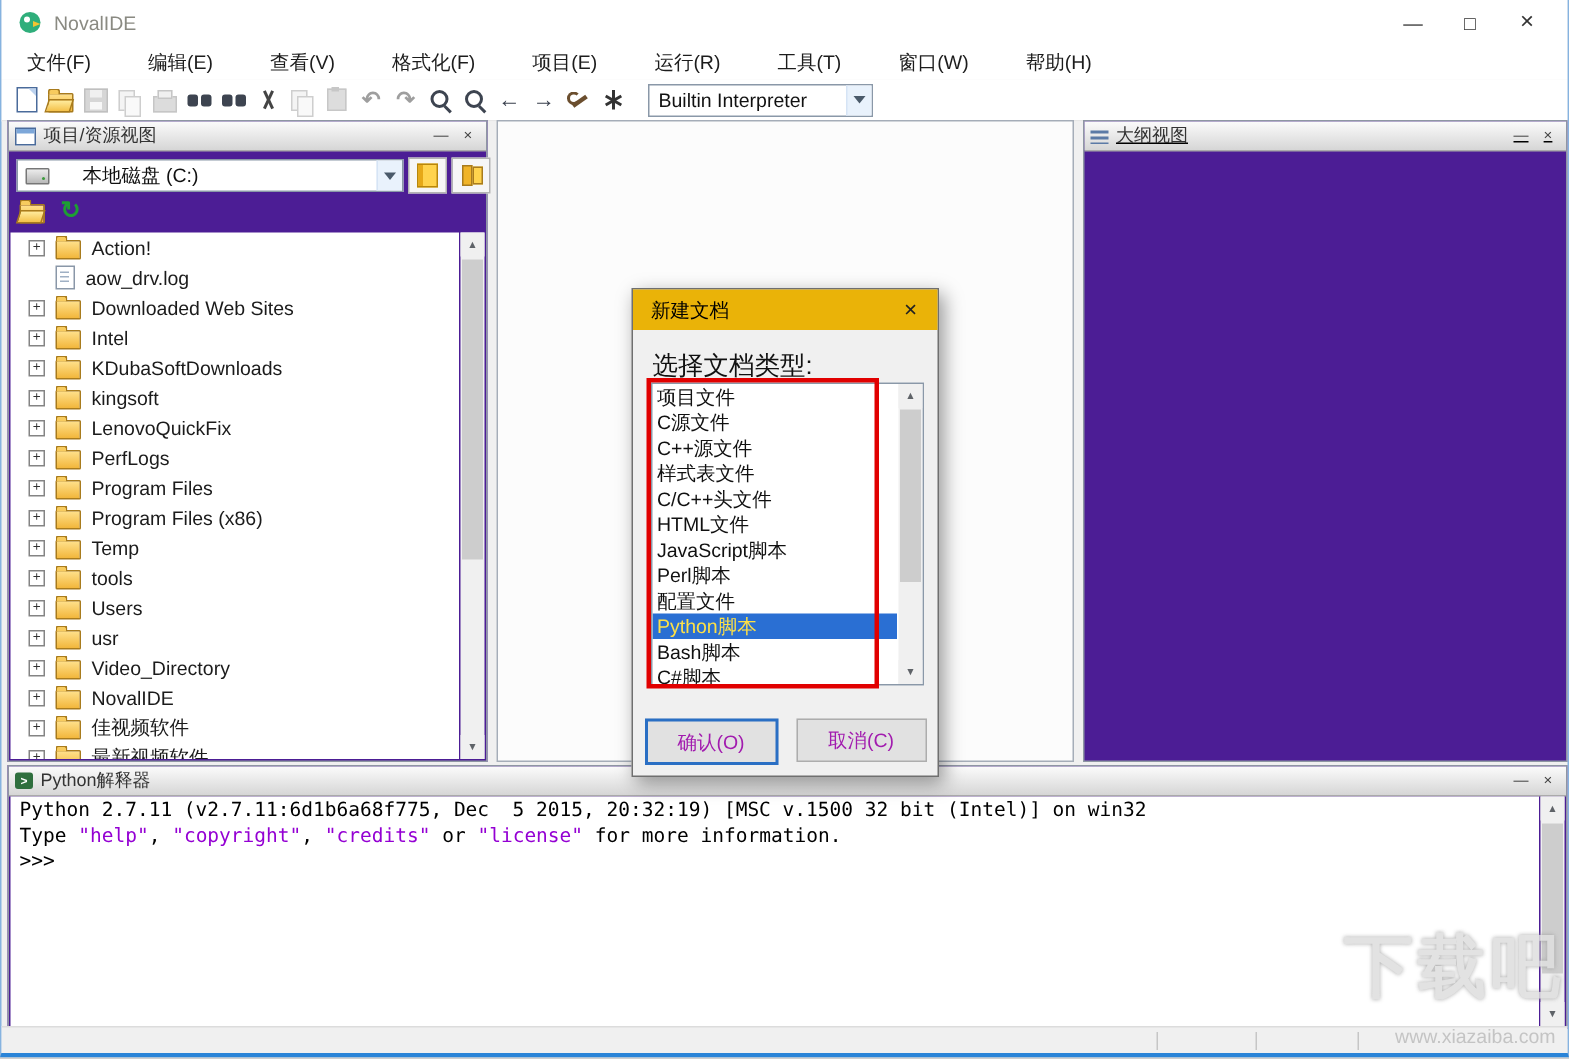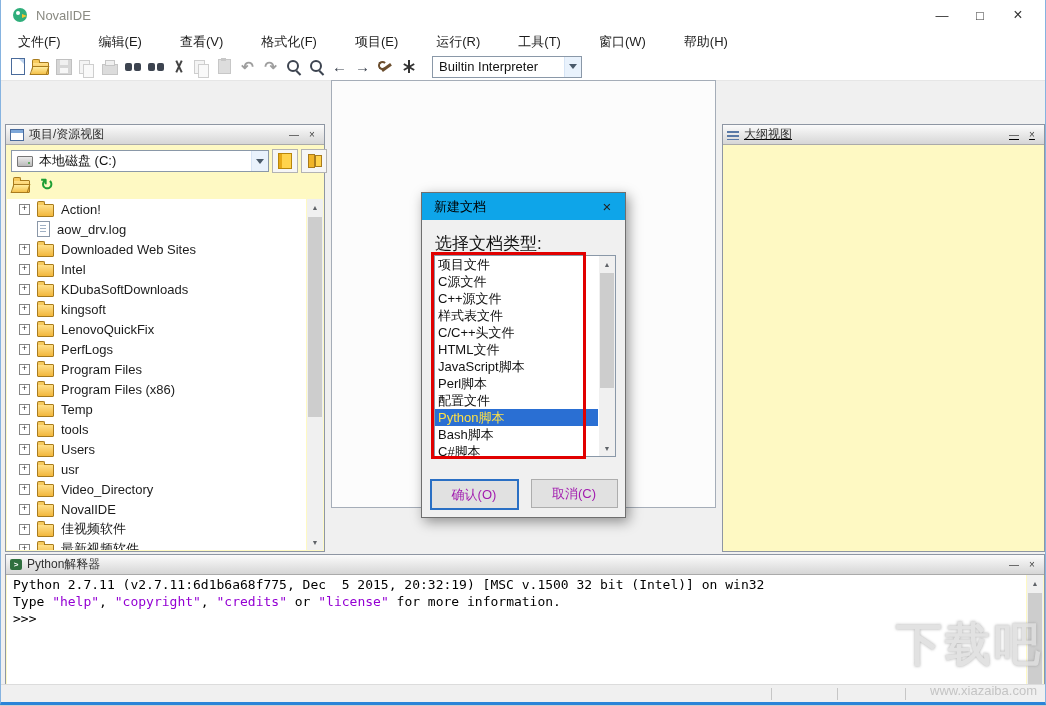--- a/index.html
+++ b/index.html
@@ -59,27 +59,27 @@
   .ic-note{width:12px;height:14px;background:#ffd34d;border:1px solid #b8860b;}
   .ic-note::before{content:"";position:absolute;left:0;top:0;width:3px;height:100%;background:#e6a817;}
   .ic-books{width:14px;height:14px;}
   .ic-books::before{content:"";position:absolute;left:1px;bottom:0;width:5px;height:12px;background:#f0b429;border:1px solid #a87b1d;}
   .ic-books::after{content:"";position:absolute;left:8px;bottom:1px;width:5px;height:10px;background:#ffd34d;border:1px solid #a87b1d;}
   .ic-winview{width:12px;height:10px;border:1px solid #4a6b9b;background:#fff;}
   .ic-winview::before{content:"";position:absolute;left:0;top:0;right:0;height:3px;background:#7da7d9;}
   .ic-outline{width:12px;height:10px;background:linear-gradient(#5b7aa6,#5b7aa6) 0 1px/12px 2px no-repeat,linear-gradient(#5b7aa6,#5b7aa6) 0 5px/12px 2px no-repeat,linear-gradient(#5b7aa6,#5b7aa6) 0 9px/12px 2px no-repeat;}
   .ic-console{width:12px;height:11px;background:#2f6f3e;border-radius:2px;color:#fff;font-size:8px;font-weight:bold;display:flex;align-items:center;justify-content:center;}
   
-  .combo{height:20px;background:#fff;border:1px solid #8a98a8;display:flex;align-items:center;font-size:13px;color:#111;}
+  .combo{height:20px;background:#fff;border:1px solid #8a98a8;display:flex;align-items:center;font-size:13px;color:#111;gap:16px;}
   .combo .cval{padding-left:6px;flex:1;white-space:nowrap;overflow:hidden;}
   .carrow{width:16px;height:100%;display:flex;align-items:center;justify-content:center;border-left:1px solid #d6e4f5;background:#e9f2fc;flex:none;}
   .carrow::before{content:"";border:4px solid transparent;border-top:5px solid #4a5a6a;margin-top:4px;}
   .tb-combo{width:148px;margin-left:12px;}
   
-  .panel{position:absolute;background:#fef9c3;border:1px solid #8e96a3;margin-top:44px;}
+  .panel{position:absolute;background:#4c1d95;border:1px solid #8e96a3;}
   .phead{height:19px;background:linear-gradient(#fbfbfb,#d6d6d6);border-bottom:1px solid #aaa;display:flex;align-items:center;padding:0 4px;font-size:12px;color:#333;}
   .phead .ptitle{margin-left:5px;}
   .phead .sp{flex:1;}
   .pbtn{width:16px;height:14px;display:flex;align-items:center;justify-content:center;font-size:10px;color:#444;margin-left:2px;}
   
   .drive-row{position:absolute;top:24px;left:5px;display:flex;align-items:center;}
   .drive-combo{width:256px;}
   .sqbtn{width:24px;height:22px;border:1px solid #b3b3b3;background:#f6f6f6;display:flex;align-items:center;justify-content:center;margin-left:3px;}
   .tools-row{position:absolute;top:50px;left:4px;display:flex;align-items:center;gap:4px;}
   .flatbtn{width:22px;height:20px;display:flex;align-items:center;justify-content:center;}
@@ -99,21 +99,21 @@
   
   .console{position:absolute;top:20px;left:1px;right:18px;bottom:1px;background:#fff;padding:1px 0 0 6px;
            font-family:"DejaVu Sans Mono",monospace;font-size:13px;line-height:17px;color:#000;}
   .cline{white-space:pre;}
   .cstr{color:#9400d3;}
   
   .statusbar{position:absolute;left:0;right:0;top:684px;height:18px;background:#f0f0f0;border-top:1px solid #dcdcdc;}
   .sep{position:absolute;top:3px;width:1px;height:12px;background:#c6c6c6;}
   
   .dialog{position:absolute;left:420px;top:192px;width:203px;height:324px;background:#f0f0f0;border:1px solid #6f6f6f;box-shadow:3px 4px 12px rgba(0,0,0,.4);z-index:40;}
-  .dtitle{height:27px;background:#0ea5e9;display:flex;align-items:center;font-size:13px;color:#000;}
+  .dtitle{height:27px;background:#eab308;display:flex;align-items:center;font-size:13px;color:#000;}
   .dtitle .dtext{margin-left:12px;}
   .dclose{margin-left:auto;width:36px;height:27px;display:flex;align-items:center;justify-content:center;font-size:15px;color:#222;}
   .dlabel{position:absolute;top:39px;left:13px;font-size:17px;color:#111;}
   .dlist{position:absolute;top:62px;left:12px;width:180px;height:200px;background:#fff;border:1px solid #8a98a8;overflow:hidden;}
   .drowi{height:17px;line-height:17px;font-size:13px;color:#111;padding-left:3px;margin-right:17px;white-space:nowrap;overflow:hidden;}
   .drowi.sel{background:#2a6fd3;color:#fde047;}
   .annotation{position:absolute;top:59px;left:9px;width:149px;height:201px;border:3px solid #e10000;pointer-events:none;z-index:5;}
   .dbtns{position:absolute;top:286px;left:0;right:0;display:flex;justify-content:center;gap:12px;}
   .dbtn{width:85px;height:27px;background:#e1e1e1;border:1px solid #adadad;font-size:13px;color:#a21caf;display:flex;align-items:center;justify-content:center;}
   .dbtn.primary{border:2px solid #2a6fc4;}

